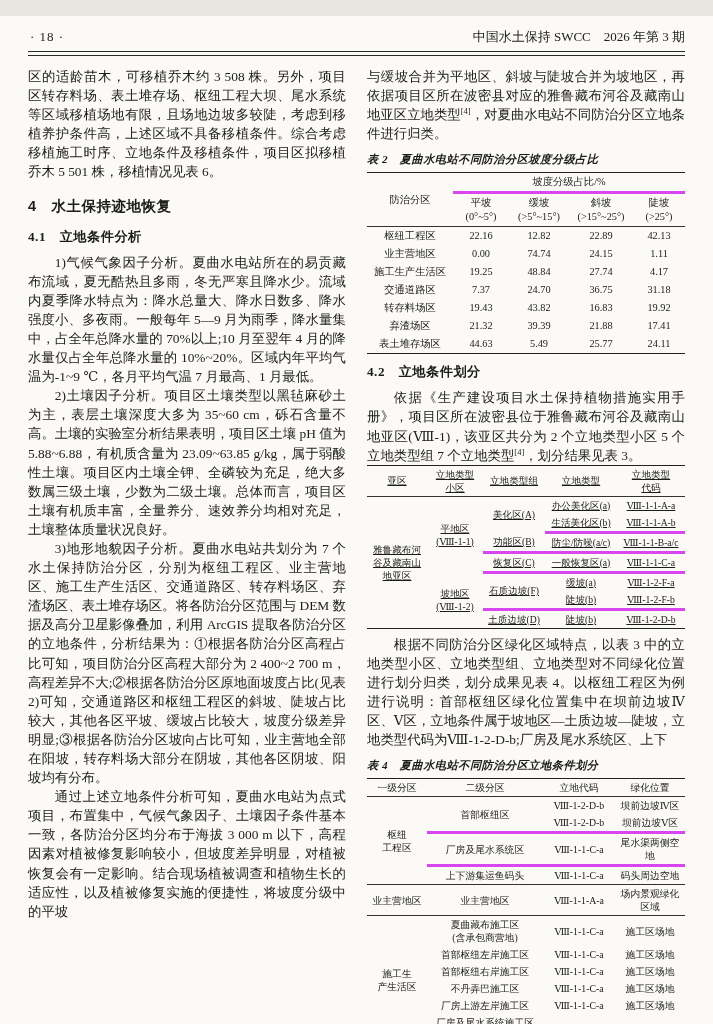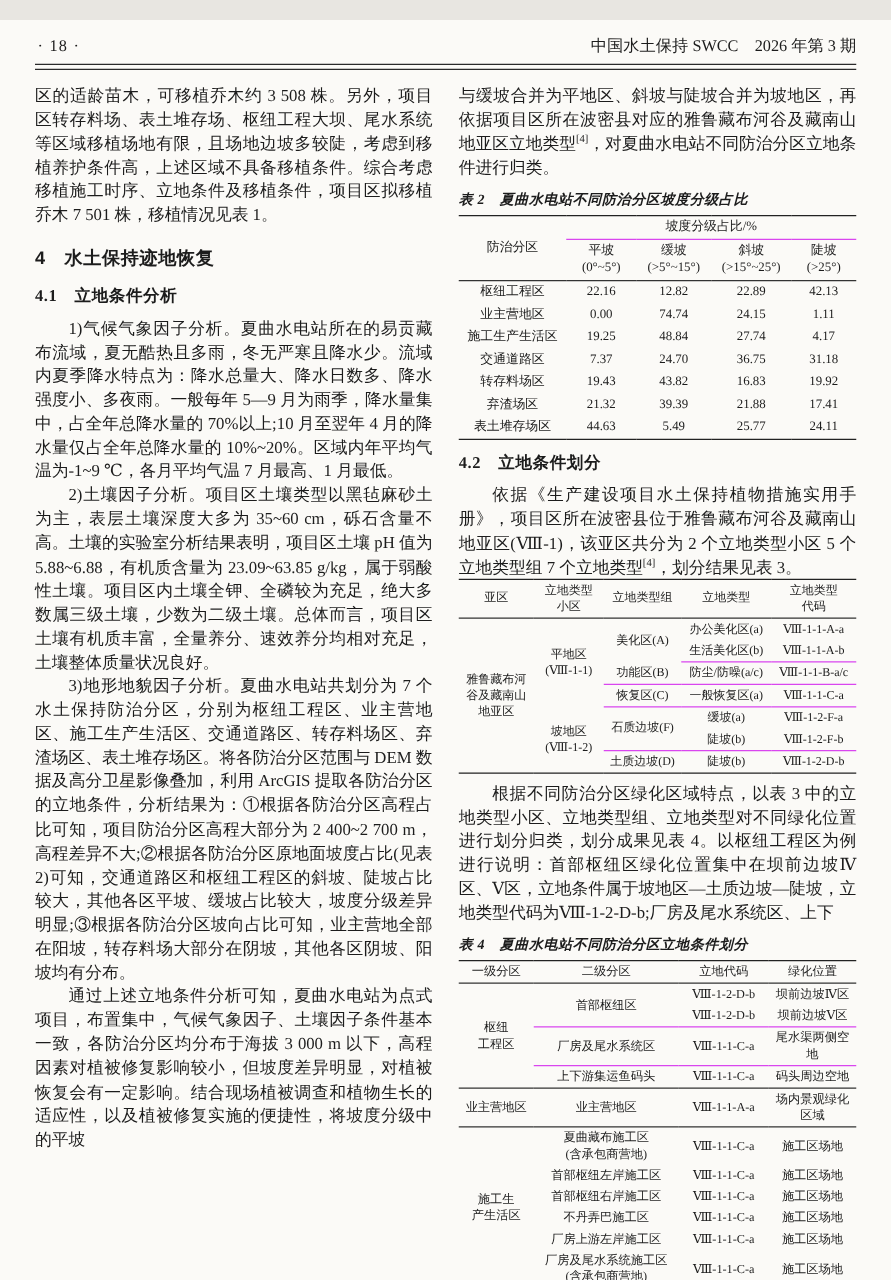--- a/index.html
+++ b/index.html
@@ -23,41 +23,41 @@
   h2.sec{margin:15px 0 12px 0;font-family:"Liberation Sans","DejaVu Sans",sans-serif;
          font-size:14.5px;font-weight:bold;letter-spacing:.5px;}
   h3.subsec{margin:2px 0 7px 0;font-size:13.2px;font-weight:bold;letter-spacing:.5px;}
   
   .tcap{text-align:left;font-size:11.2px;font-weight:bold;font-style:italic;margin:9px 0 5px 0;letter-spacing:.5px;}
   table.tbl{width:100%;border-collapse:collapse;text-align:center;
             border-top:1.5px solid #222;border-bottom:1.5px solid #222;
             font-family:"Liberation Serif","DejaVu Serif",serif;}
   table.tbl td{padding:2px 1px;white-space:pre-line;vertical-align:middle;}
   .t2{font-size:10.3px;line-height:14px;}
-  .t3{font-size:9.6px;line-height:13px;}
+  .t3{font-size:9.6px;line-height:13px;text-decoration:underline;}
   .t4{font-size:9.8px;line-height:13px;}
-  td.rb{border-bottom:1px solid #d946ef;}
+  td.rb{border-bottom:3px solid #d946ef;}
   td.hb{border-bottom:1px solid #333;}
   .mono-sm{letter-spacing:0;}
 </style>
 </head>
 <body>
 
 <div class="page">
 
   <div class="hdr">
     <span class="pn">· 18 ·</span>
     <span class="jt">中国水土保持 SWCC　2026 年第 3 期</span>
   </div>
   <div class="double-rule"></div>
 
   <div class="cols">
 
     <div class="col">
-      <p class="para cont">区的适龄苗木，可移植乔木约 3 508 株。另外，项目区转存料场、表土堆存场、枢纽工程大坝、尾水系统等区域移植场地有限，且场地边坡多较陡，考虑到移植养护条件高，上述区域不具备移植条件。综合考虑移植施工时序、立地条件及移植条件，项目区拟移植乔木 7 501 株，移植情况见表 1。</p>
+      <p class="para cont">区的适龄苗木，可移植乔木约 3 508 株。另外，项目区转存料场、表土堆存场、枢纽工程大坝、尾水系统等区域移植场地有限，且场地边坡多较陡，考虑到移植养护条件高，上述区域不具备移植条件。综合考虑移植施工时序、立地条件及移植条件，项目区拟移植乔木 5 501 株，移植情况见表 6。</p>
 
       <h2 class="sec">4　水土保持迹地恢复</h2>
       <h3 class="subsec">4.1　立地条件分析</h3>
 
       <p class="para">1)气候气象因子分析。夏曲水电站所在的易贡藏布流域，夏无酷热且多雨，冬无严寒且降水少。流域内夏季降水特点为：降水总量大、降水日数多、降水强度小、多夜雨。一般每年 5—9 月为雨季，降水量集中，占全年总降水量的 70%以上;10 月至翌年 4 月的降水量仅占全年总降水量的 10%~20%。区域内年平均气温为-1~9 ℃，各月平均气温 7 月最高、1 月最低。</p>
       <p class="para">2)土壤因子分析。项目区土壤类型以黑毡麻砂土为主，表层土壤深度大多为 35~60 cm，砾石含量不高。土壤的实验室分析结果表明，项目区土壤 pH 值为 5.88~6.88，有机质含量为 23.09~63.85 g/kg，属于弱酸性土壤。项目区内土壤全钾、全磷较为充足，绝大多数属三级土壤，少数为二级土壤。总体而言，项目区土壤有机质丰富，全量养分、速效养分均相对充足，土壤整体质量状况良好。</p>
       <p class="para">3)地形地貌因子分析。夏曲水电站共划分为 7 个水土保持防治分区，分别为枢纽工程区、业主营地区、施工生产生活区、交通道路区、转存料场区、弃渣场区、表土堆存场区。将各防治分区范围与 DEM 数据及高分卫星影像叠加，利用 ArcGIS 提取各防治分区的立地条件，分析结果为：①根据各防治分区高程占比可知，项目防治分区高程大部分为 2 400~2 700 m，高程差异不大;②根据各防治分区原地面坡度占比(见表 2)可知，交通道路区和枢纽工程区的斜坡、陡坡占比较大，其他各区平坡、缓坡占比较大，坡度分级差异明显;③根据各防治分区坡向占比可知，业主营地全部在阳坡，转存料场大部分在阴坡，其他各区阴坡、阳坡均有分布。</p>
       <p class="para">通过上述立地条件分析可知，夏曲水电站为点式项目，布置集中，气候气象因子、土壤因子条件基本一致，各防治分区均分布于海拔 3 000 m 以下，高程因素对植被修复影响较小，但坡度差异明显，对植被恢复会有一定影响。结合现场植被调查和植物生长的适应性，以及植被修复实施的便捷性，将坡度分级中的平坡</p>
     </div>
 

